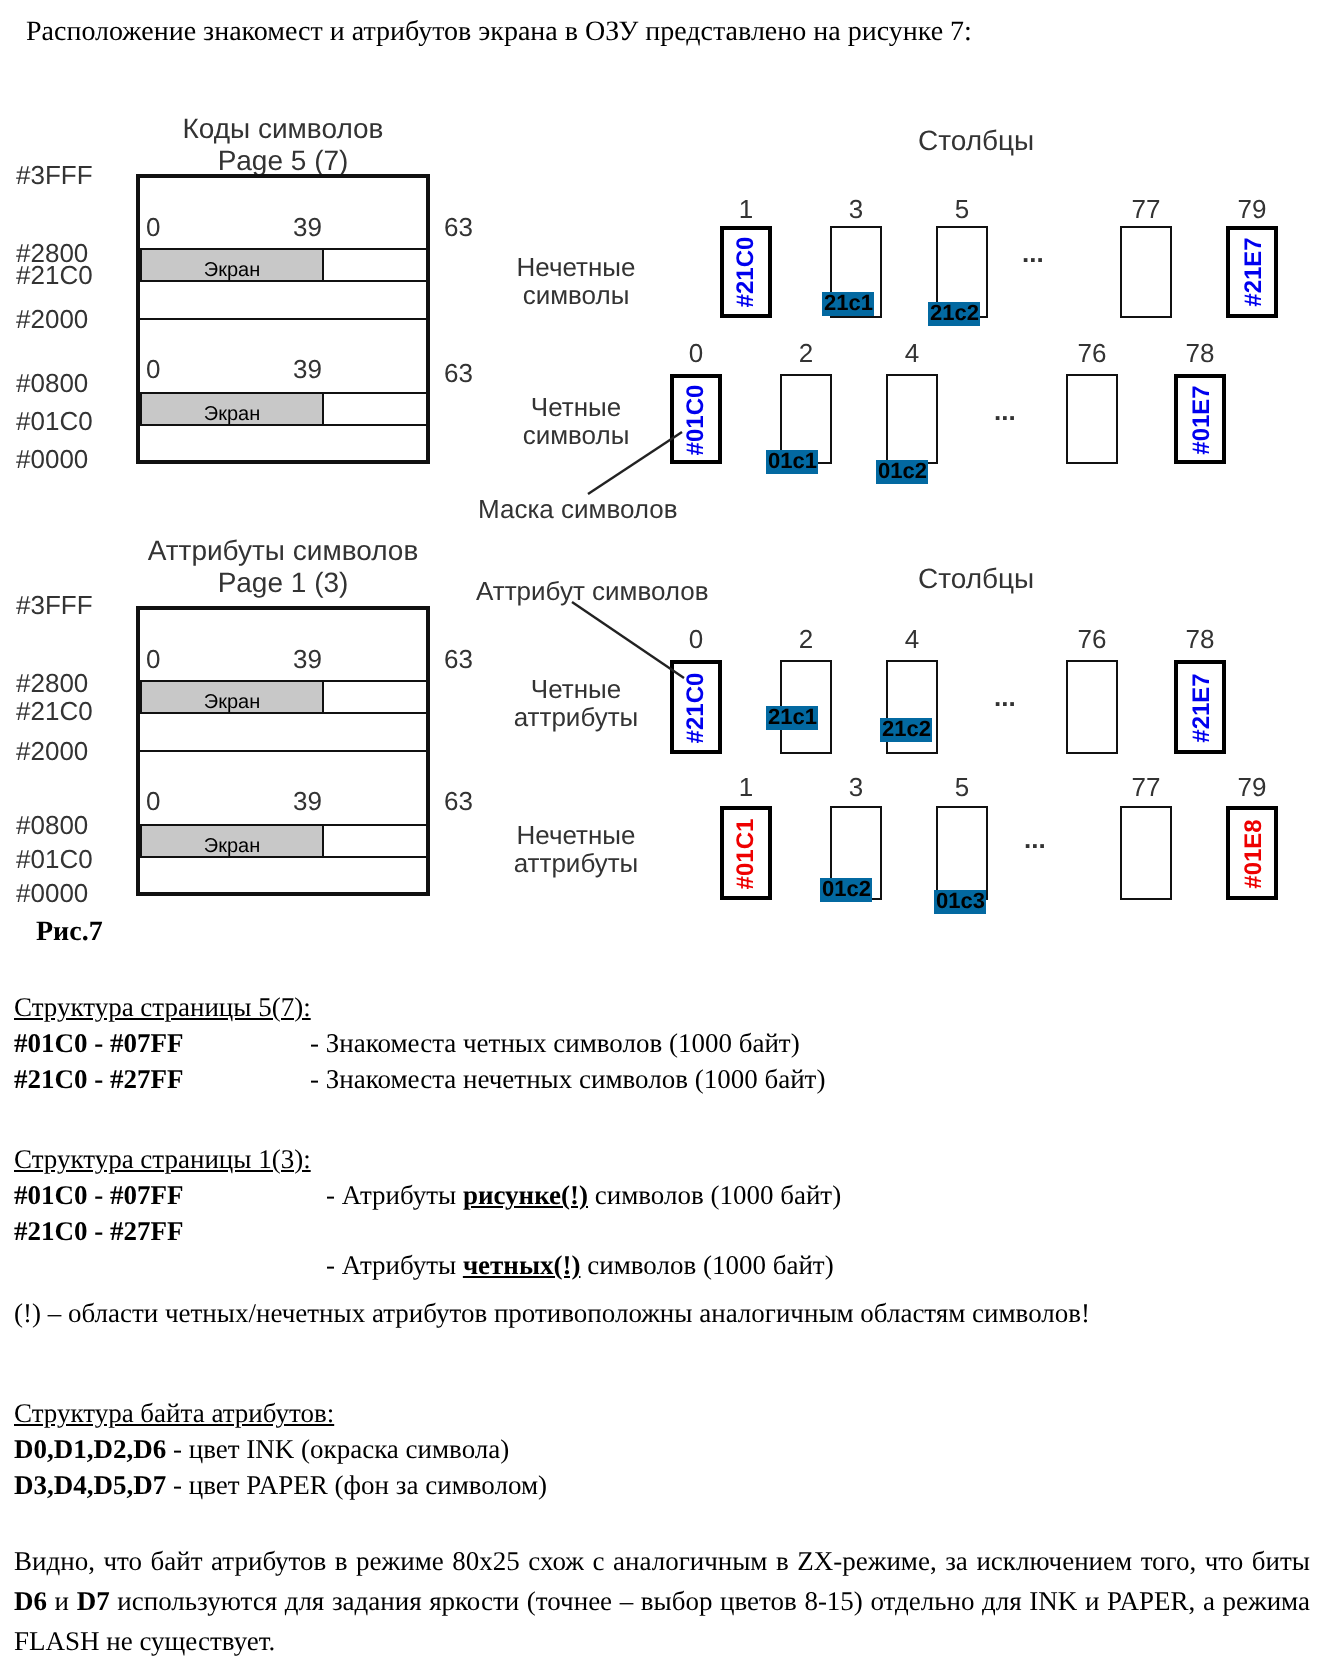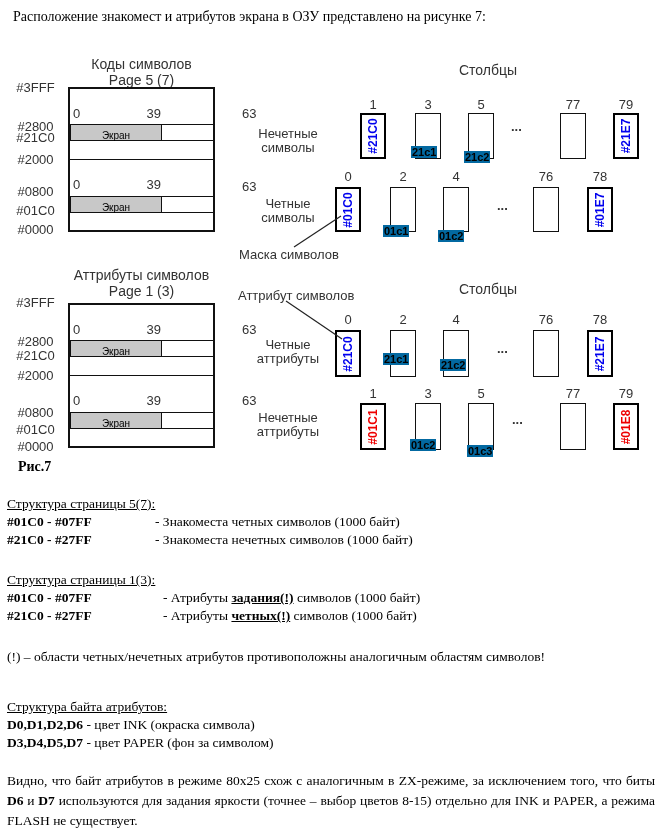--- a/index.html
+++ b/index.html
@@ -18,25 +18,25 @@
   
   .membox{position:absolute;left:68px;width:147px;height:145px;border:2px solid #111;
           box-sizing:border-box;background:#fff;}
   .mline{position:absolute;left:0;right:0;height:1px;background:#111;}
   .mbar{position:absolute;left:0;width:92px;height:17px;border:1px solid #111;
         box-sizing:border-box;text-align:center;}
   .mbar span{font:10px "Liberation Sans",sans-serif;color:#000;line-height:15px;}
   .mlab0{position:absolute;left:3px;width:20px;font:13px "Liberation Sans",sans-serif;color:#333;}
   .mlab39{position:absolute;left:58px;width:33px;text-align:right;
           font:13px "Liberation Sans",sans-serif;color:#333;}
-  .addr{position:absolute;left:8px;width:55px;text-align:center;
+  .addr{position:absolute;left:8px;width:55px;text-align:left;
         font:13px "Liberation Sans",sans-serif;color:#333;}
   .maptitle{position:absolute;left:68px;width:147px;text-align:center;
             font:14px "Liberation Sans",sans-serif;color:#333;}
-  .l63{position:absolute;left:222px;font:13px "Liberation Sans",sans-serif;color:#333;margin-left:20px;}
+  .l63{position:absolute;left:222px;font:13px "Liberation Sans",sans-serif;color:#333;}
   
   .num{position:absolute;width:26px;text-align:center;font:13px "Liberation Sans",sans-serif;color:#333;}
   .cell{position:absolute;width:26px;height:45px;border:1px solid #111;background:#fff;box-sizing:border-box;}
   .thick{border-width:2px;border-color:#000;}
   .vt{position:absolute;left:0;top:0;right:0;bottom:0;display:flex;align-items:center;justify-content:center;}
   .vt span{transform:rotate(-90deg);font:bold 12px "Liberation Sans",sans-serif;white-space:nowrap;}
   .sub{position:absolute;font:bold 11px "Liberation Sans",sans-serif;color:#000;background:#0369a1;padding:0 1px;}
   .dots{position:absolute;font:bold 13px "Liberation Sans",sans-serif;color:#333;}
   .rowlab{position:absolute;left:245px;width:86px;text-align:center;
           font:13px "Liberation Sans",sans-serif;color:#333;line-height:14px;}
@@ -226,25 +226,25 @@
     <span class="abs" style="left:148px;">- Знакоместа четных символов (1000 байт)</span>
   </div>
   <div class="abs serif" style="left:7px;top:532px;width:648px;">
     <span class="b">#21C0 - #27FF</span>
     <span class="abs" style="left:148px;">- Знакоместа нечетных символов (1000 байт)</span>
   </div>
 
   <div class="abs serif heading" style="left:7px;top:572px;">Структура страницы 1(3):</div>
   <div class="abs serif" style="left:7px;top:590px;width:648px;">
     <span class="b">#01C0 - #07FF</span>
-    <span class="abs" style="left:156px;"><span>- Атрибуты </span><span class="bu">задания(!)</span><span> символов (1000 байт)</span></span>
+    <span class="abs" style="left:156px;"><span>- Атрибуты </span><span class="bu">рисунке(!)</span><span> символов (1000 байт)</span></span>
   </div>
   <div class="abs serif" style="left:7px;top:608px;width:648px;">
     <span class="b">#21C0 - #27FF</span>
-    <span class="abs" style="left:156px;"><span>- Атрибуты </span><span class="bu">четных(!)</span><span> символов (1000 байт)</span></span>
+    <span class="abs" style="left:156px;margin-top:17px;"><span>- Атрибуты </span><span class="bu">четных(!)</span><span> символов (1000 байт)</span></span>
   </div>
 
   <div class="abs serif heading" style="left:7px;top:699px;">Структура байта атрибутов:</div>
 
   <div class="abs serif just" style="left:7px;top:647px;width:648px;">(!) – области четных/нечетных атрибутов противоположны аналогичным областям символов!</div>
   <div class="abs serif" style="left:7px;top:717px;width:648px;">
     <span class="b">D0,D1,D2,D6</span><span> - цвет INK (окраска символа)</span>
   </div>
   <div class="abs serif" style="left:7px;top:735px;width:648px;">
     <span class="b">D3,D4,D5,D7</span><span> - цвет PAPER (фон за символом)</span>

